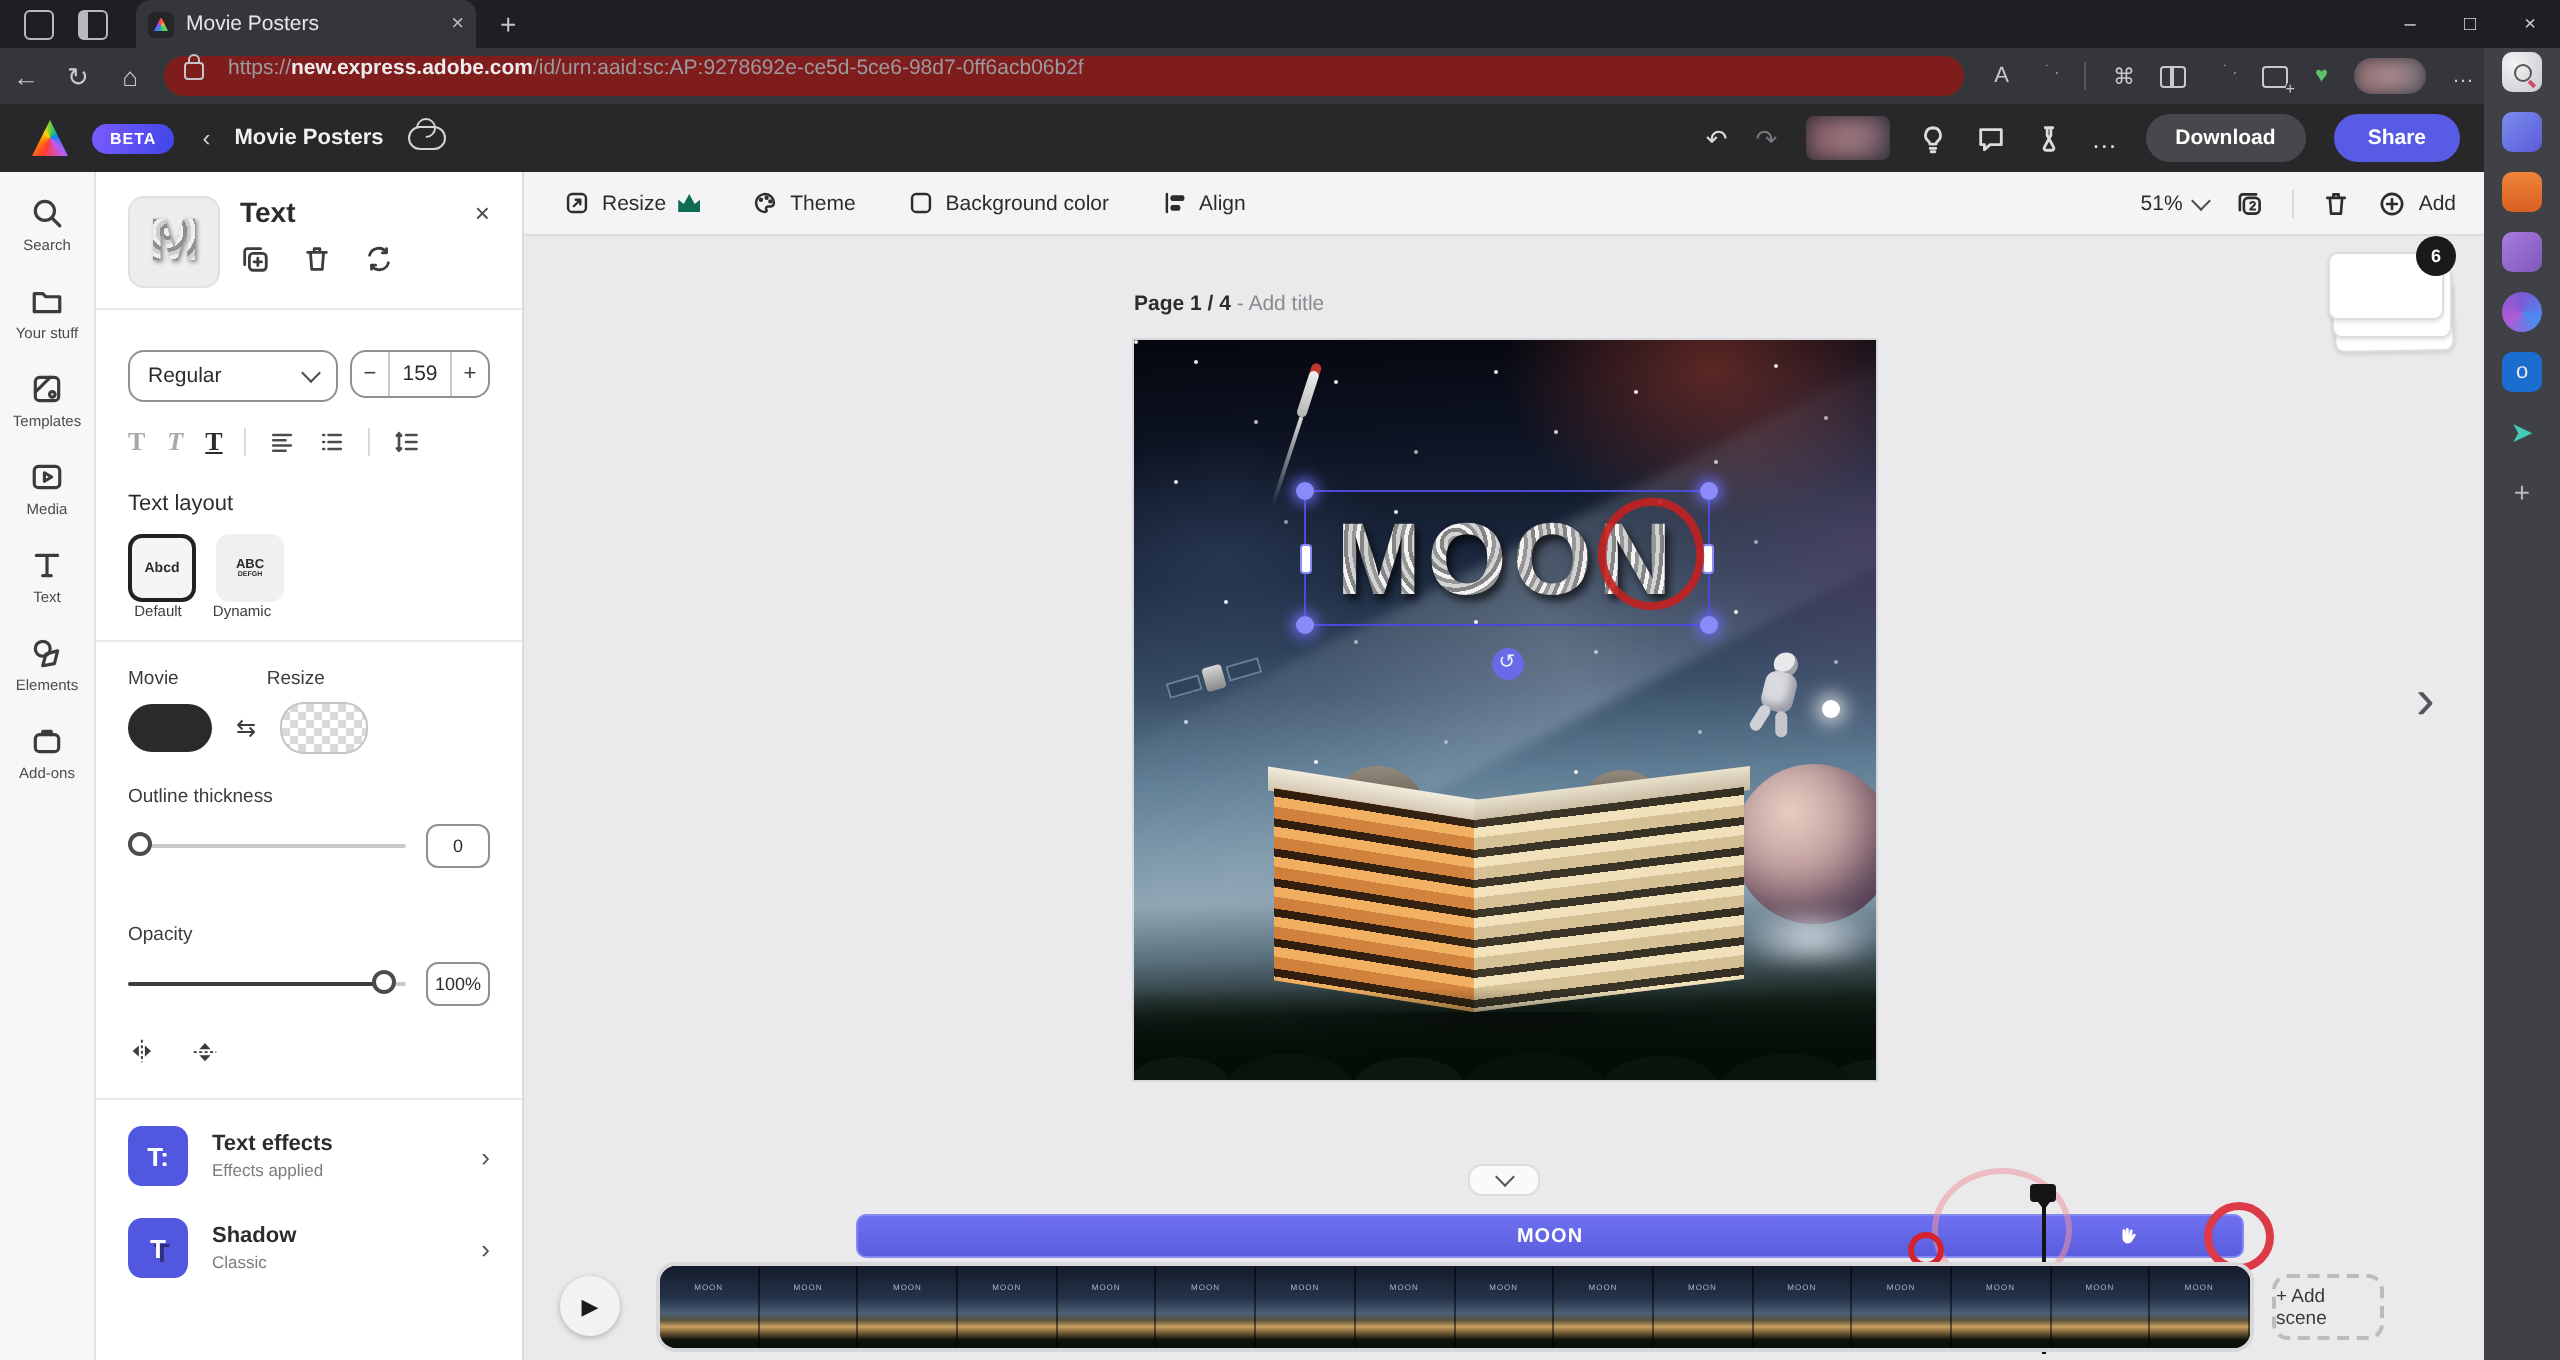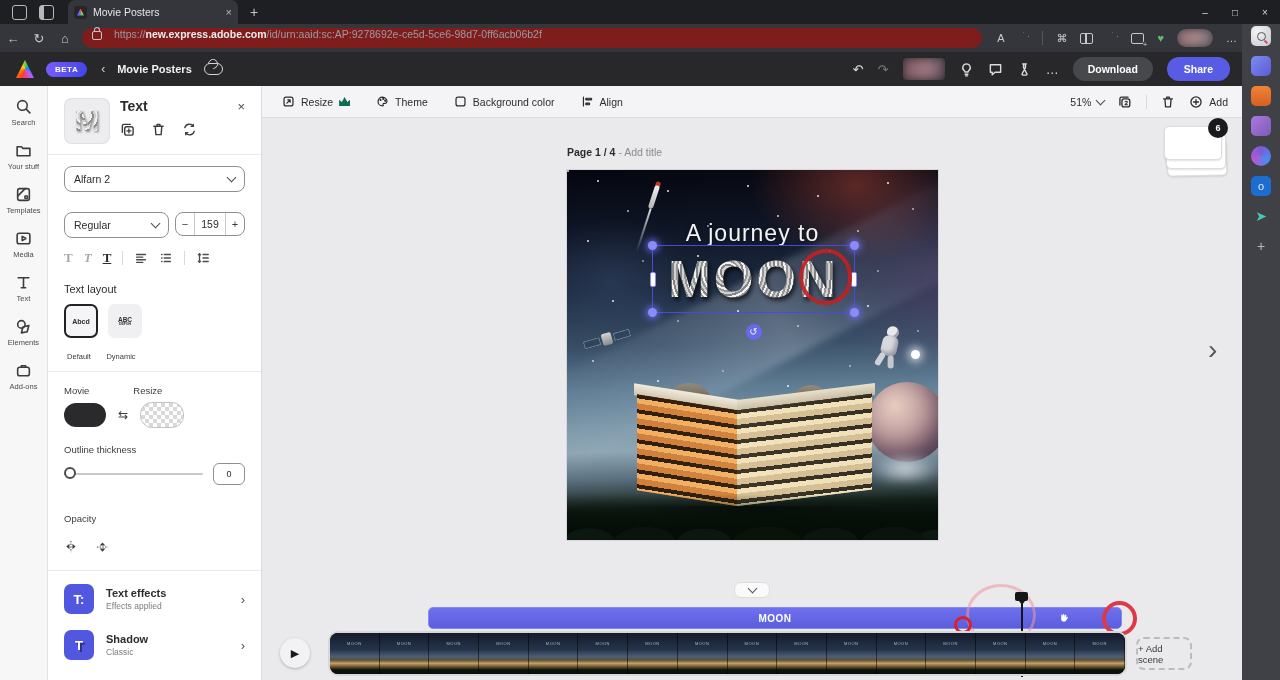--- a/index.html
+++ b/index.html
@@ -133,21 +133,21 @@
   .fmt-div{width:1px;height:14px;background:#d9d9db}
   .fmtrow svg{width:14px;height:14px;stroke:#4c4c4e;fill:none;stroke-width:1.5;stroke-linecap:round}
   .sec-title{font-size:11px;font-weight:400;margin-top:16px}
   .layoutrow{display:flex;gap:10px;margin-top:9px}
   .laycard{width:30px;height:30px;border-radius:7px;background:#f0f0f2;border:2px solid transparent;
     display:flex;align-items:center;justify-content:center;flex-direction:column}
   .laycard.sel{border-color:#222;background:#f5f5f7}
   .lay-abcd{font-size:7px;font-weight:700;color:#2c2c2e}
   .lay-abc{font-size:6.5px;font-weight:700;color:#2c2c2e;line-height:5px}
   .lay-def{font-size:3.5px;font-weight:700;color:#2c2c2e}
-  .laylabels{display:flex;gap:10px;margin-top:14px}
+  .laylabels{display:flex;gap:10px;margin-top:0}
   .laylabels span{width:30px;text-align:center;font-size:7.5px;color:#3c3c3e}
   .laylabels span:first-child{width:34px;margin-left:-2px}
   .fillrow-labels{display:flex;margin-top:13px;font-size:9.5px;color:#3c3c3e}
   .fillrow-labels .ol{margin-left:44px}
   .fillrow{display:flex;align-items:center;margin-top:6px}
   .swatch{width:42px;height:24px;border-radius:12px}
   .swatch.fill{background:#2a2a2c}
   .swatch.outline{border:1px solid #c5c5c8;
     background:repeating-conic-gradient(#d9d9db 0 25%,#fff 0 50%);background-size:8px 8px}
   .swapic{margin:0 12px;font-size:12px;color:#3c3c3e}
@@ -478,24 +478,20 @@
             </svg>
           <svg viewBox="0 0 16 16">
               <path d="M3 6a5 5 0 0 1 9-1.5M13 10a5 5 0 0 1-9 1.5"></path>
               <path d="M12 2.5v2.2H9.8M4 13.5v-2.2h2.2"></path>
             </svg>
         </div>
       </div>
     </div>
     <div class="tp-div"></div>
 
-    <div class="select fontsel">
-      <span>Alfarn 2</span>
-      <i class="chev-d"></i>
-    </div>
     <div class="row2">
       <div class="select weightsel">
         <span>Regular</span>
         <i class="chev-d"></i>
       </div>
       <div class="stepper">
         <span class="step-m">−</span>
         <span class="step-v">159</span>
         <span class="step-p">+</span>
       </div>
@@ -546,20 +542,27 @@
 
     <div class="sec-title" style="font-weight:400;font-size:9.5px;color:#3c3c3e">Outline thickness</div>
     <div class="sliderrow">
       <div class="track">
         <span class="thumb" style="left:0"></span>
       </div>
       <div class="valbox">0</div>
     </div>
 
     <div class="sec-title" style="font-weight:400;font-size:9.5px;color:#3c3c3e;margin-top:28px">Opacity</div>
+    <div class="sliderrow">
+      <div class="track">
+        <span class="fillpart" style="width:92%"></span>
+        <span class="thumb" style="left:calc(92% - 6px)"></span>
+      </div>
+      <div class="valbox">100%</div>
+    </div>
 
     <div class="fliprow">
       <svg viewBox="0 0 16 16">
           <path d="M7.4 2v12" stroke="#3c3c3e" stroke-width="1" stroke-dasharray="1.6 1.3" fill="none"></path>
           <path d="M5.8 5 2.5 8l3.3 3zM9 5l3.3 3L9 11z"></path>
         </svg>
       <svg viewBox="0 0 16 16">
           <path d="M2 8.6h12" stroke="#3c3c3e" stroke-width="1" stroke-dasharray="1.6 1.3" fill="none"></path>
           <path d="M5 7 8 3.7 11 7zM5 10.2l3 3.3 3-3.3z"></path>
         </svg>
@@ -679,21 +682,20 @@
       <div class="building">
         <span class="dome d1"></span>
           <span class="dome d2"></span>
         <span class="roofL"></span>
           <span class="roofR"></span>
         <span class="faceL"></span>
           <span class="faceR"></span>
       </div>
       <div class="trees"></div>
 
-      <div class="p-subtitle">A journey to</div>
       <div class="selbox">
         <span class="p-title">MOON</span>
         <span class="h-c tl"></span>
         <span class="h-c tr"></span>
         <span class="h-c bl"></span>
         <span class="h-c br"></span>
         <span class="h-s l"></span>
         <span class="h-s r"></span>
         <span class="rotatehandle">↺</span>
       </div>

